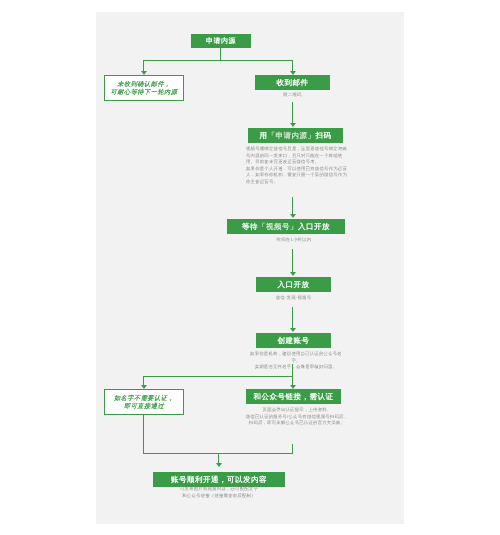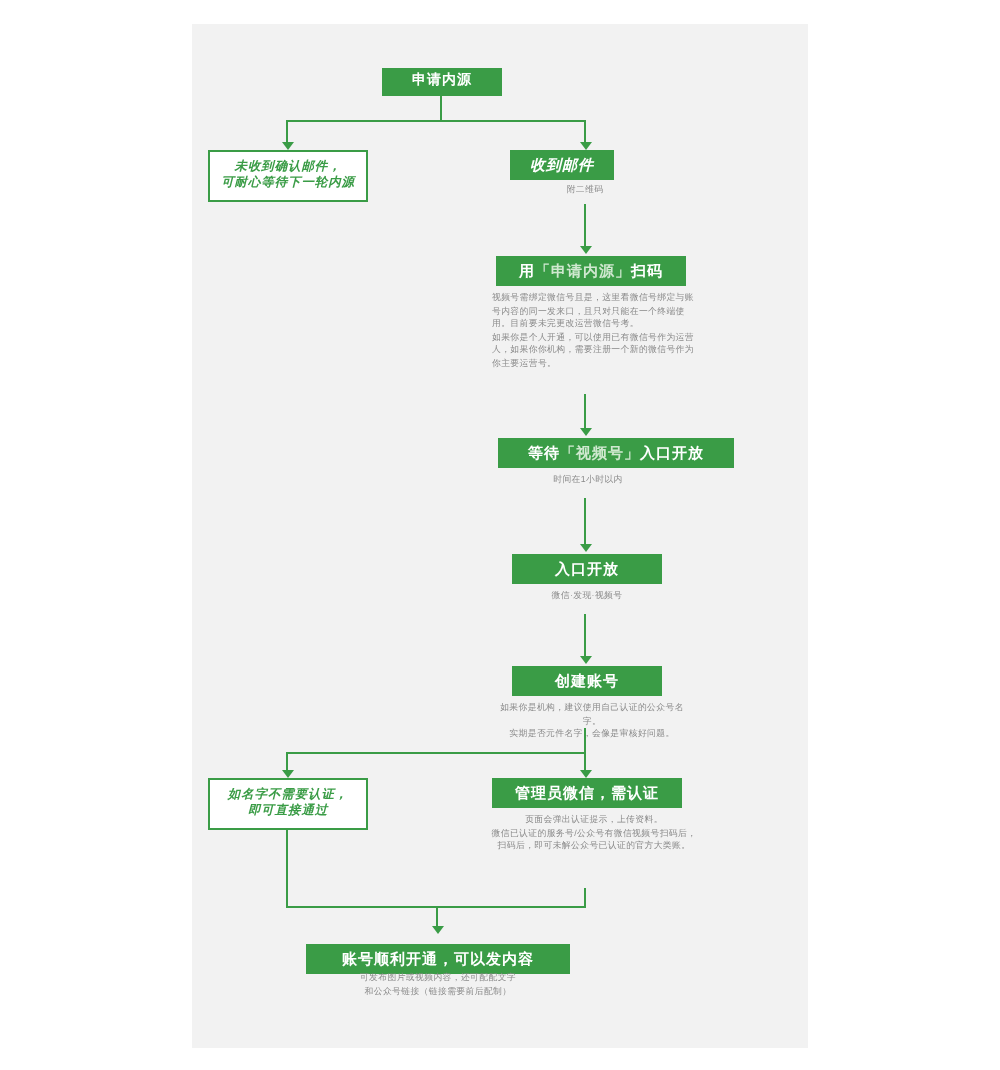--- a/index.html
+++ b/index.html
@@ -74,38 +74,38 @@
     <div class="arrow" style="left:44.5px;top:59px;"></div>
 
     <div class="line vline" style="left:196px;top:48px;height:12px;"></div>
     <div class="arrow" style="left:193.5px;top:59px;"></div>
 
     <div class="node outline" style="left:8px;top:63px;width:80px;height:26px;font-size:6.2px;">
       <span style="white-space:pre-line;">未收到确认邮件，
 可耐心等待下一轮内源</span>
     </div>
 
-    <div class="node" style="left:159px;top:63px;width:52px;height:15px;font-size:7.5px;font-style:italic;">收到邮件</div>
+    <div class="node" style="left:159px;top:63px;width:75px;height:15px;font-size:7.5px;">收到邮件</div>
     <div class="caption" style="left:159px;top:80px;width:75px;">附二维码</div>
 
     <div class="line vline" style="left:196px;top:90px;height:22px;"></div>
     <div class="arrow" style="left:193.5px;top:111px;"></div>
 
     <div class="node" style="left:152px;top:116px;width:95px;height:15px;font-size:7.5px;">
       <span>用</span>
         <span class="hl">「申请内源」</span>
         <span>扫码</span>
     </div>
     <div class="caption" style="left:150px;top:134px;width:102px;text-align:left;white-space:pre-line;">视频号需绑定微信号且是，这里看微信号绑定与账号内容的同一发来口，且只对只能在一个终端使用。目前要未完更改运营微信号考。
 如果你是个人开通，可以使用已有微信号作为运营人，如果你你机构，需要注册一个新的微信号作为你主要运营号。</div>
 
     <div class="line vline" style="left:196px;top:185px;height:18px;"></div>
     <div class="arrow" style="left:193.5px;top:202px;"></div>
 
-    <div class="node" style="left:153px;top:207px;width:118px;height:15px;font-size:7.5px;">
+    <div class="node" style="left:131px;top:207px;width:118px;height:15px;font-size:7.5px;">
       <span>等待</span>
         <span class="hl">「视频号」</span>
         <span>入口开放</span>
     </div>
     <div class="caption" style="left:150px;top:225px;width:96px;">时间在1小时以内</div>
 
     <div class="line vline" style="left:196px;top:237px;height:24px;"></div>
     <div class="arrow" style="left:193.5px;top:260px;"></div>
 
     <div class="node" style="left:160px;top:265px;width:75px;height:15px;font-size:7.5px;">入口开放</div>
@@ -123,21 +123,21 @@
     <div class="line vline" style="left:47px;top:364px;height:10px;"></div>
     <div class="arrow" style="left:44.5px;top:373px;"></div>
     <div class="line vline" style="left:196px;top:364px;height:10px;"></div>
     <div class="arrow" style="left:193.5px;top:373px;"></div>
 
     <div class="node outline" style="left:8px;top:377px;width:80px;height:26px;font-size:6.2px;">
       <span style="white-space:pre-line;">如名字不需要认证，
 即可直接通过</span>
     </div>
 
-    <div class="node" style="left:150px;top:377px;width:95px;height:15px;font-size:7.5px;">管理员微信，需认证</div>
+    <div class="node" style="left:150px;top:377px;width:95px;height:15px;font-size:7.5px;">和公众号链接，需认证</div>
     <div class="caption" style="left:146px;top:395px;width:110px;white-space:pre-line;">页面会弹出认证提示，上传资料。
 微信已认证的服务号/公众号有微信视频号扫码后，
 扫码后，即可未解公众号已认证的官方大类账。</div>
 
     <div class="line vline" style="left:47px;top:403px;height:38px;"></div>
     <div class="line vline" style="left:196px;top:432px;height:9px;"></div>
     <div class="line hline" style="left:47px;top:441px;width:150px;"></div>
     <div class="line vline" style="left:122px;top:441px;height:11px;"></div>
     <div class="arrow" style="left:119.5px;top:451px;"></div>
 

